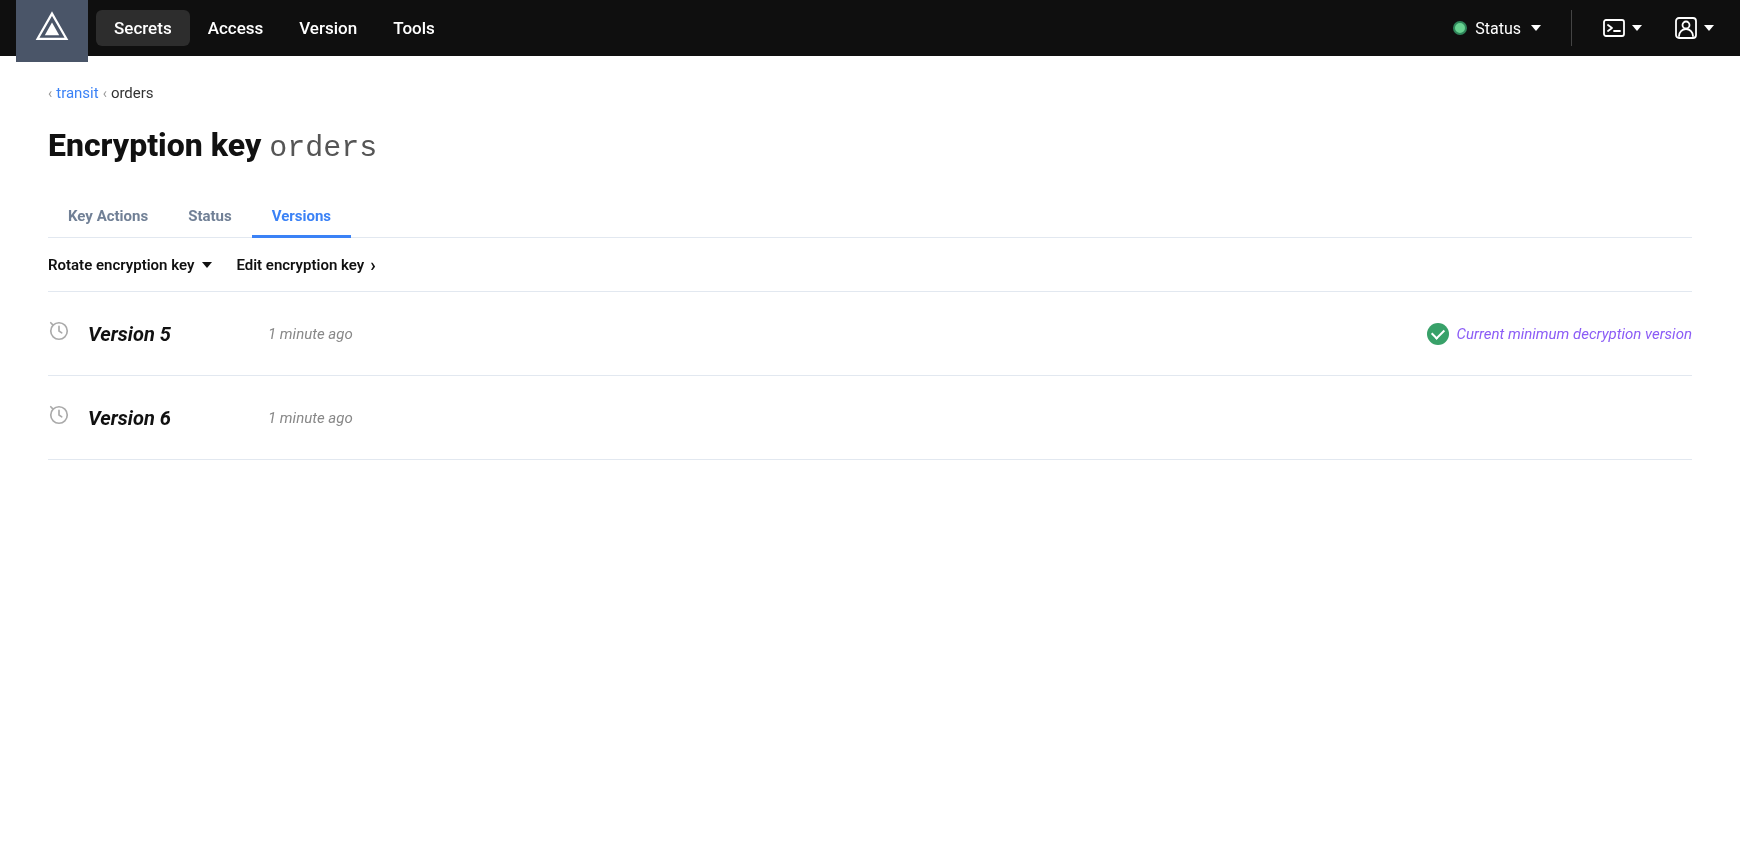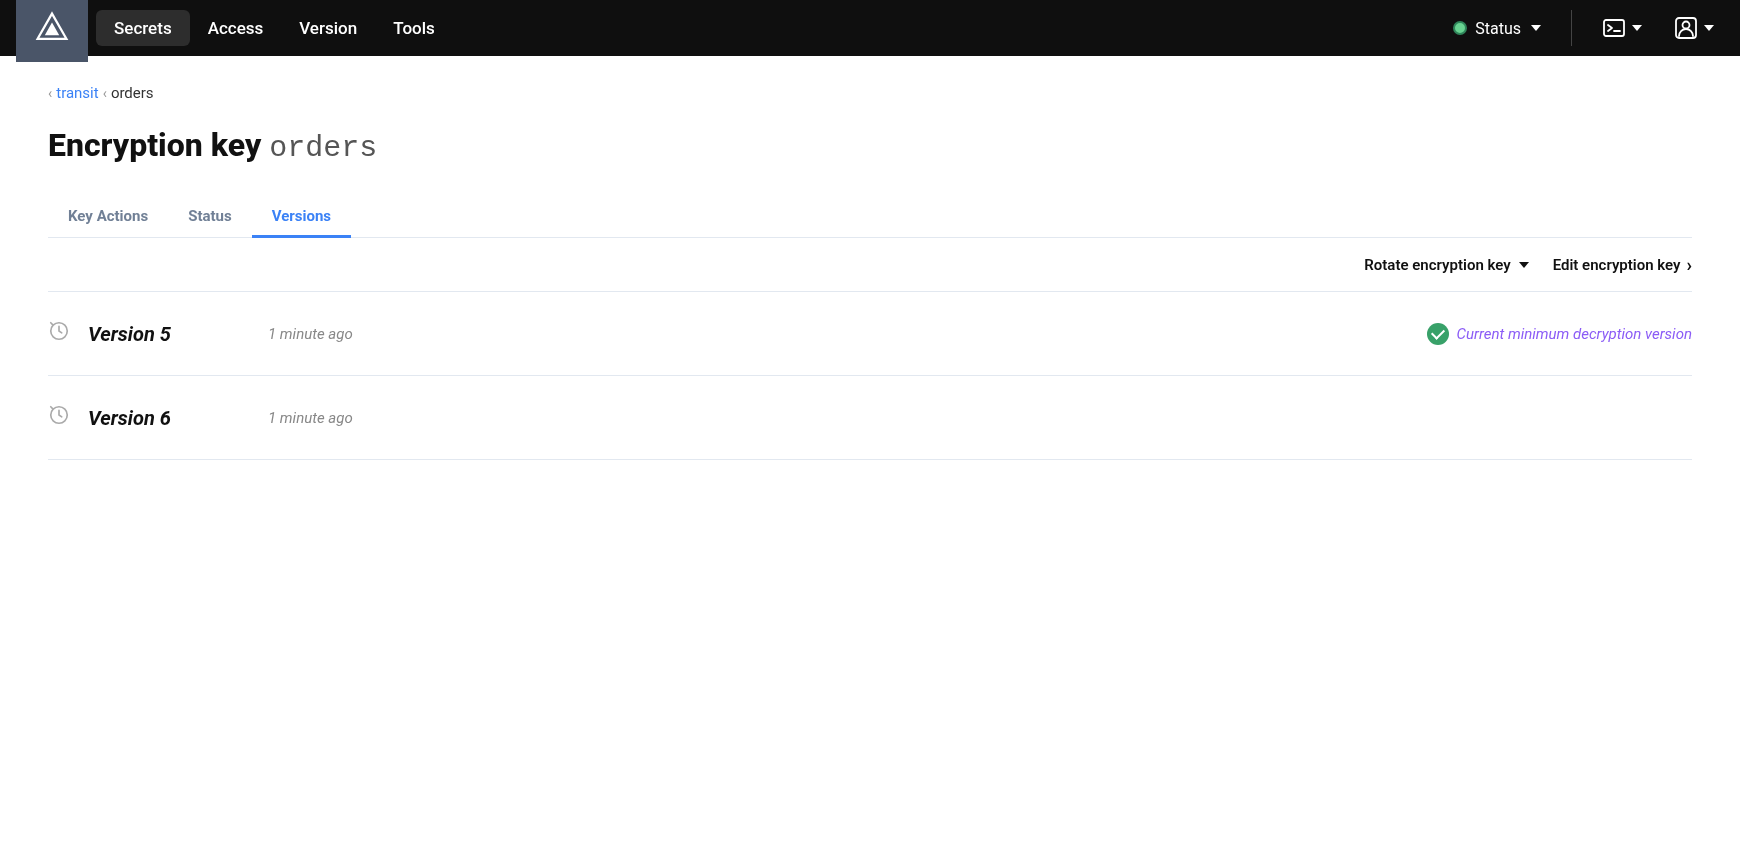--- a/index.html
+++ b/index.html
@@ -142,21 +142,21 @@
     }
     .tab.active {
       color: #3b82f6;
       border-bottom: 3px solid #3b82f6;
     }
 
     
     .toolbar {
       display: flex;
       align-items: center;
-      justify-content: flex-end;
+      justify-content: flex-start;
       padding: 16px 0;
       border-bottom: 1px solid #e2e8f0;
       gap: 24px;
     }
     .toolbar-btn {
       display: flex;
       align-items: center;
       gap: 6px;
       font-size: 15px;
       font-weight: 600;

